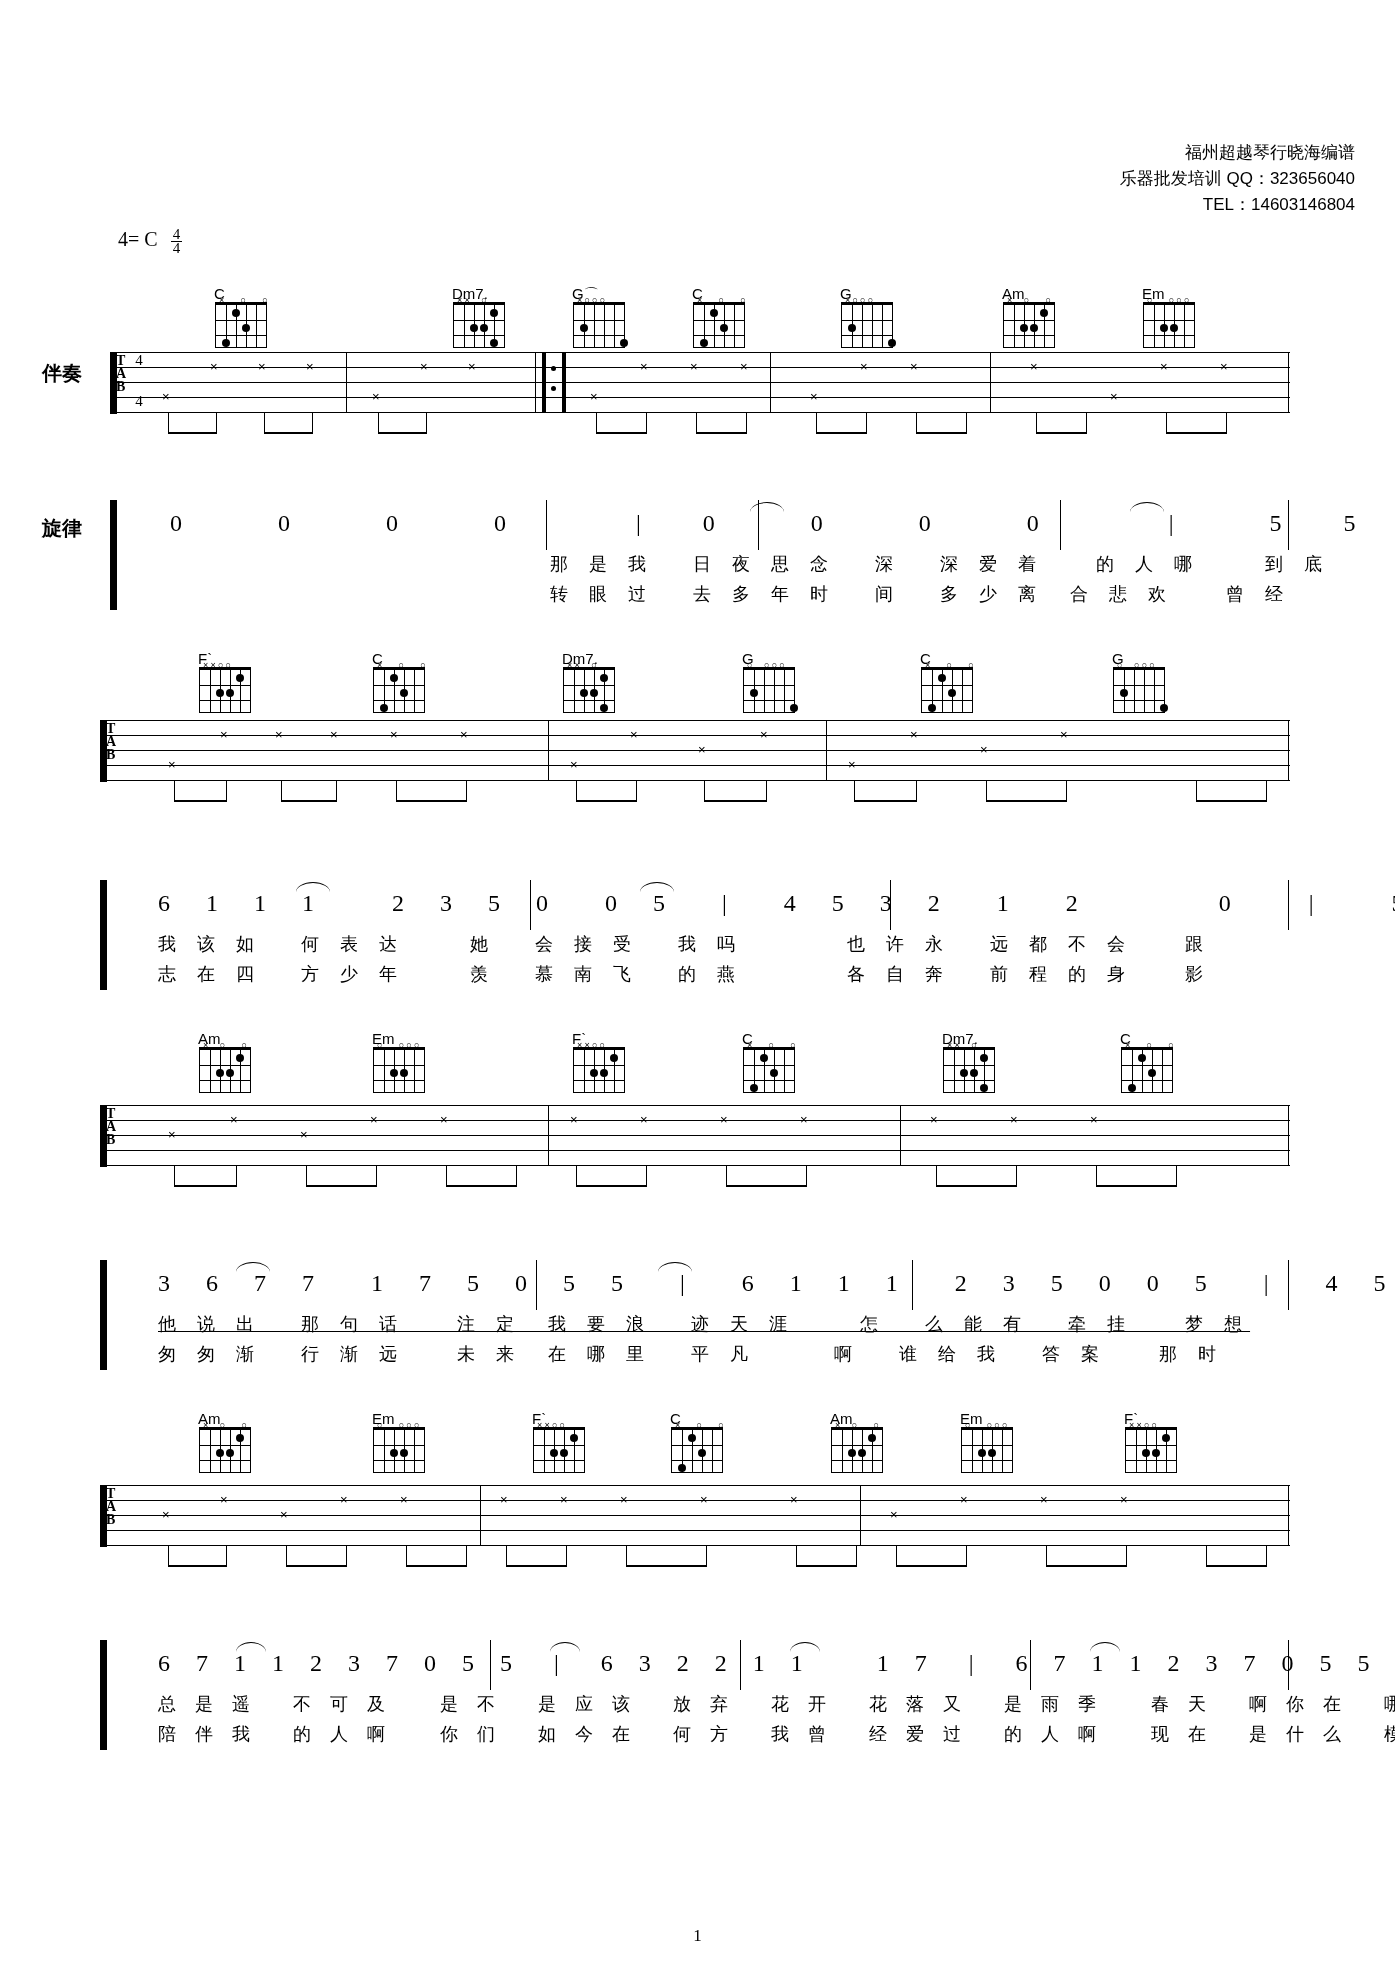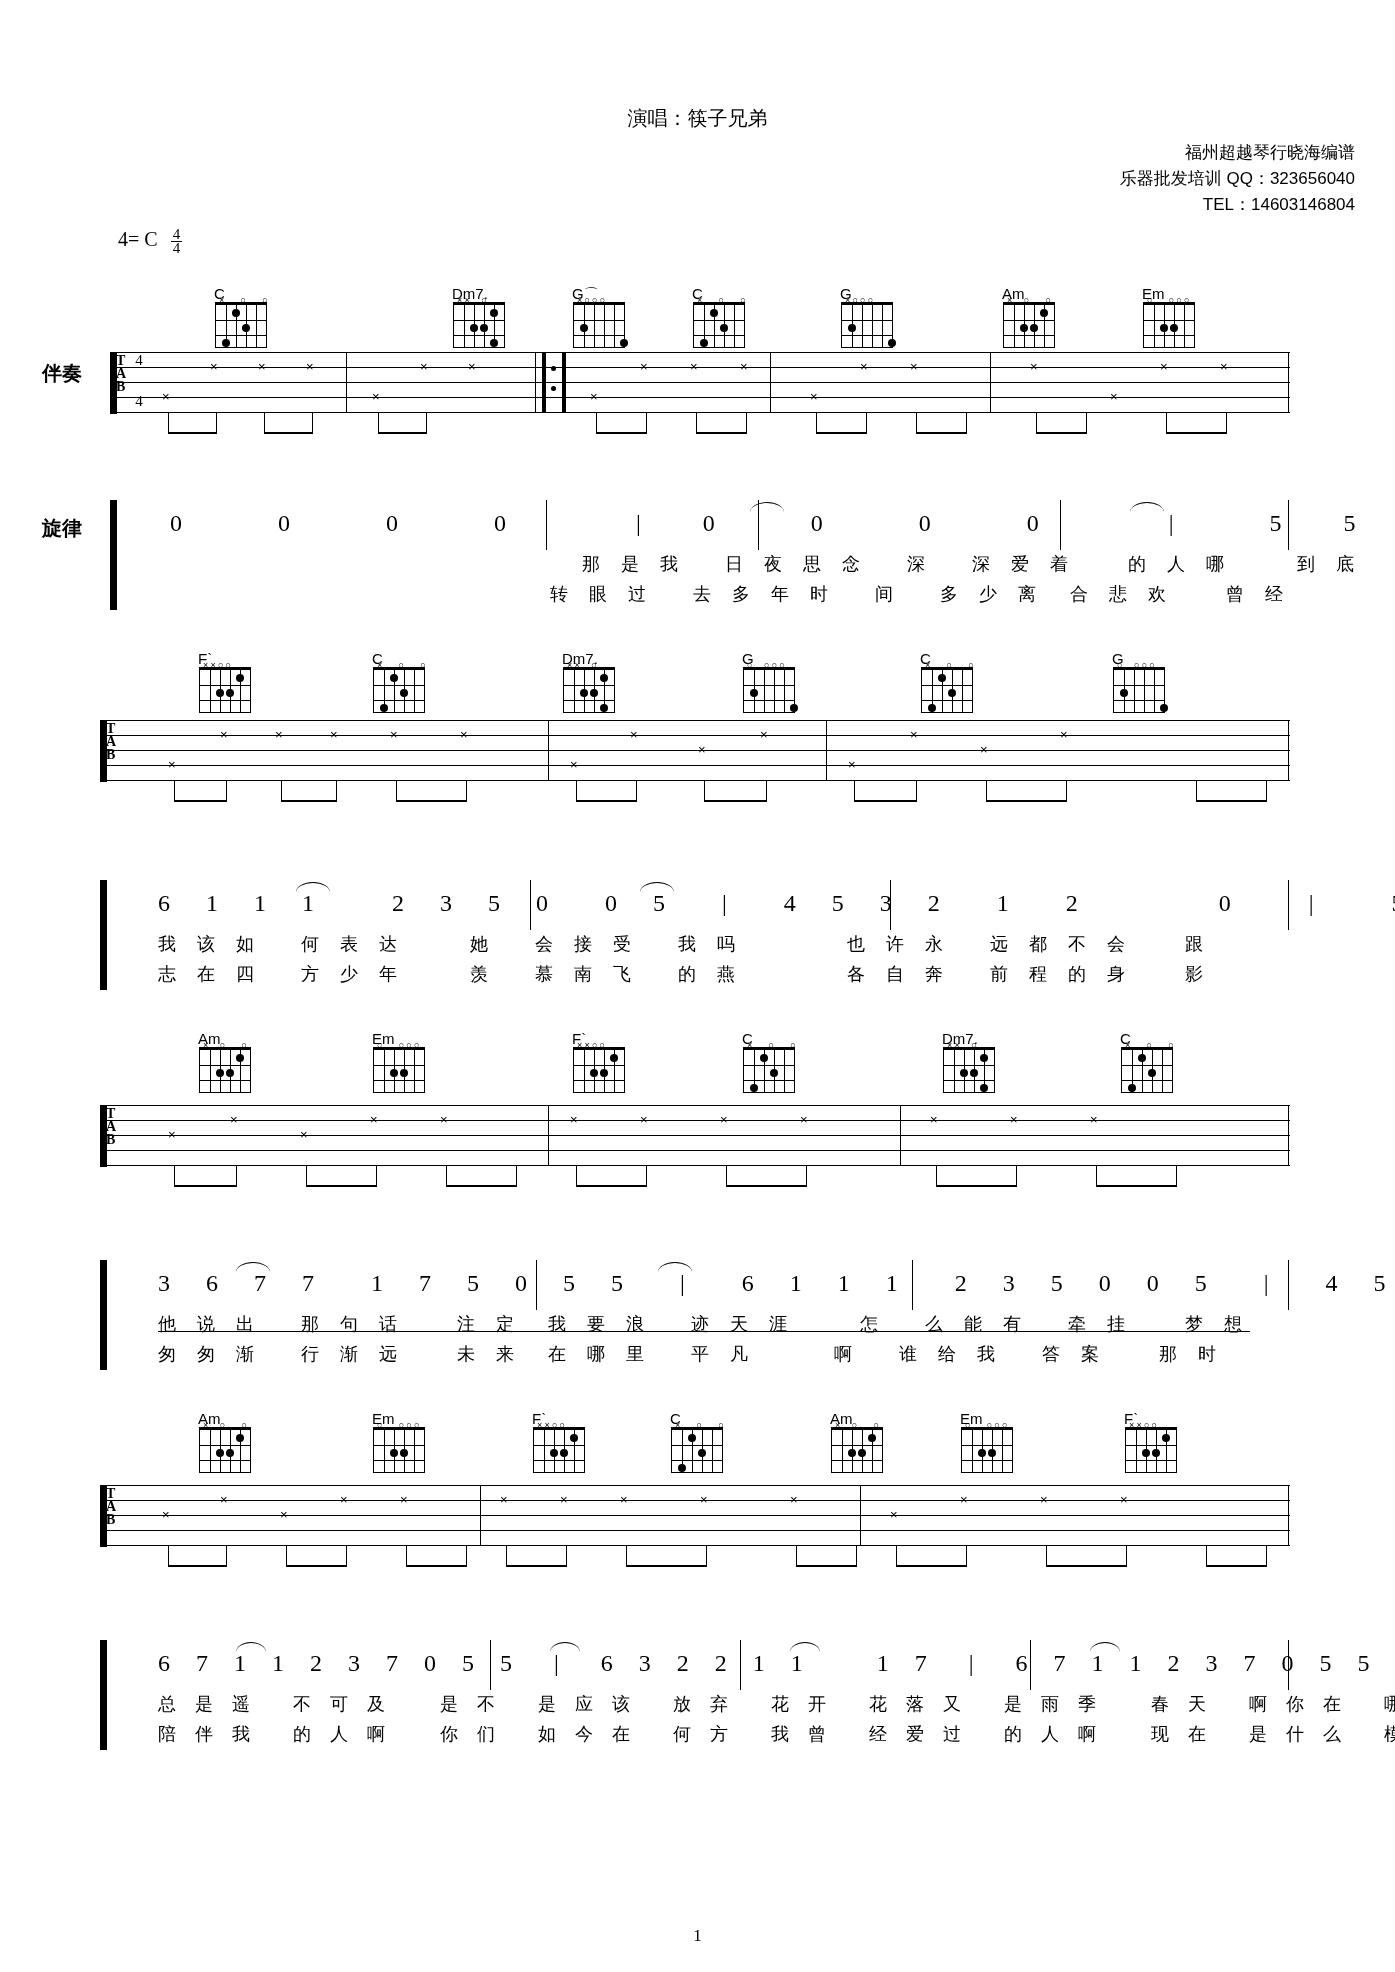--- a/index.html
+++ b/index.html
@@ -47,21 +47,20 @@
   .melbar{position:absolute;width:1.4px;background:#000;}
   .slur{position:absolute;border-top:1.6px solid #000;border-radius:50%/100% 100% 0 0;height:9px;}
 
   .pageno{position:absolute;bottom:26px;left:0;width:1395px;text-align:center;font-size:17px;font-family:"Liberation Serif",serif;}
 </style>
 </head>
 <body>
 
 <div class="sheet">
 
-  <div class="subtitle">演唱：筷子兄弟</div>
 
   <div class="credits">
     <div>福州超越琴行晓海编谱</div>
     <div>乐器批发培训 QQ：323656040</div>
     <div>TEL：14603146804</div>
   </div>
 
   <div class="keysig">
     <span>4= C</span>
     <span class="frac">
@@ -249,21 +248,21 @@
     <div class="beam" style="left:1056px;top:80px;width:60px;"></div>
   </div>
 
   <div class="melrow" style="top:500px;left:110px;width:1180px;">
     <div class="melbracket" style="height:110px;top:0;left:0;"></div>
     <div class="melbar" style="left:436px;top:0;height:50px;"></div>
     <div class="melbar" style="left:648px;top:0;height:50px;"></div>
     <div class="melbar" style="left:950px;top:0;height:50px;"></div>
     <div class="melbar" style="left:1178px;top:0;height:50px;"></div>
     <div class="notes" style="left:60px;top:10px;letter-spacing:28px;">0  0  0  0   | 0  0  0  0   |  5 5 5 5 5 5 6 5 5 4  |  3 6 7 7 1 7 5 0 5 5</div>
-    <div class="lyric" style="left:440px;top:52px;letter-spacing:8px;margin-left:32px;">那 是 我   日 夜 思 念   深   深 爱 着    的 人 哪     到 底</div>
+    <div class="lyric" style="left:440px;top:52px;letter-spacing:8px;">那 是 我   日 夜 思 念   深   深 爱 着    的 人 哪     到 底</div>
     <div class="lyric" style="left:440px;top:82px;letter-spacing:8px;">转 眼 过   去 多 年 时   间   多 少 离  合 悲 欢    曾 经</div>
     <div class="slur" style="left:640px;top:2px;width:34px;"></div>
     <div class="slur" style="left:1020px;top:2px;width:34px;"></div>
   </div>
 
   <div class="chord" style="top:650px;left:196px;">
     <div class="cname">F`</div>
     <div class="grid">
       <div class="marks">××○○</div>
       <div class="v" style="left:10px;"></div>

